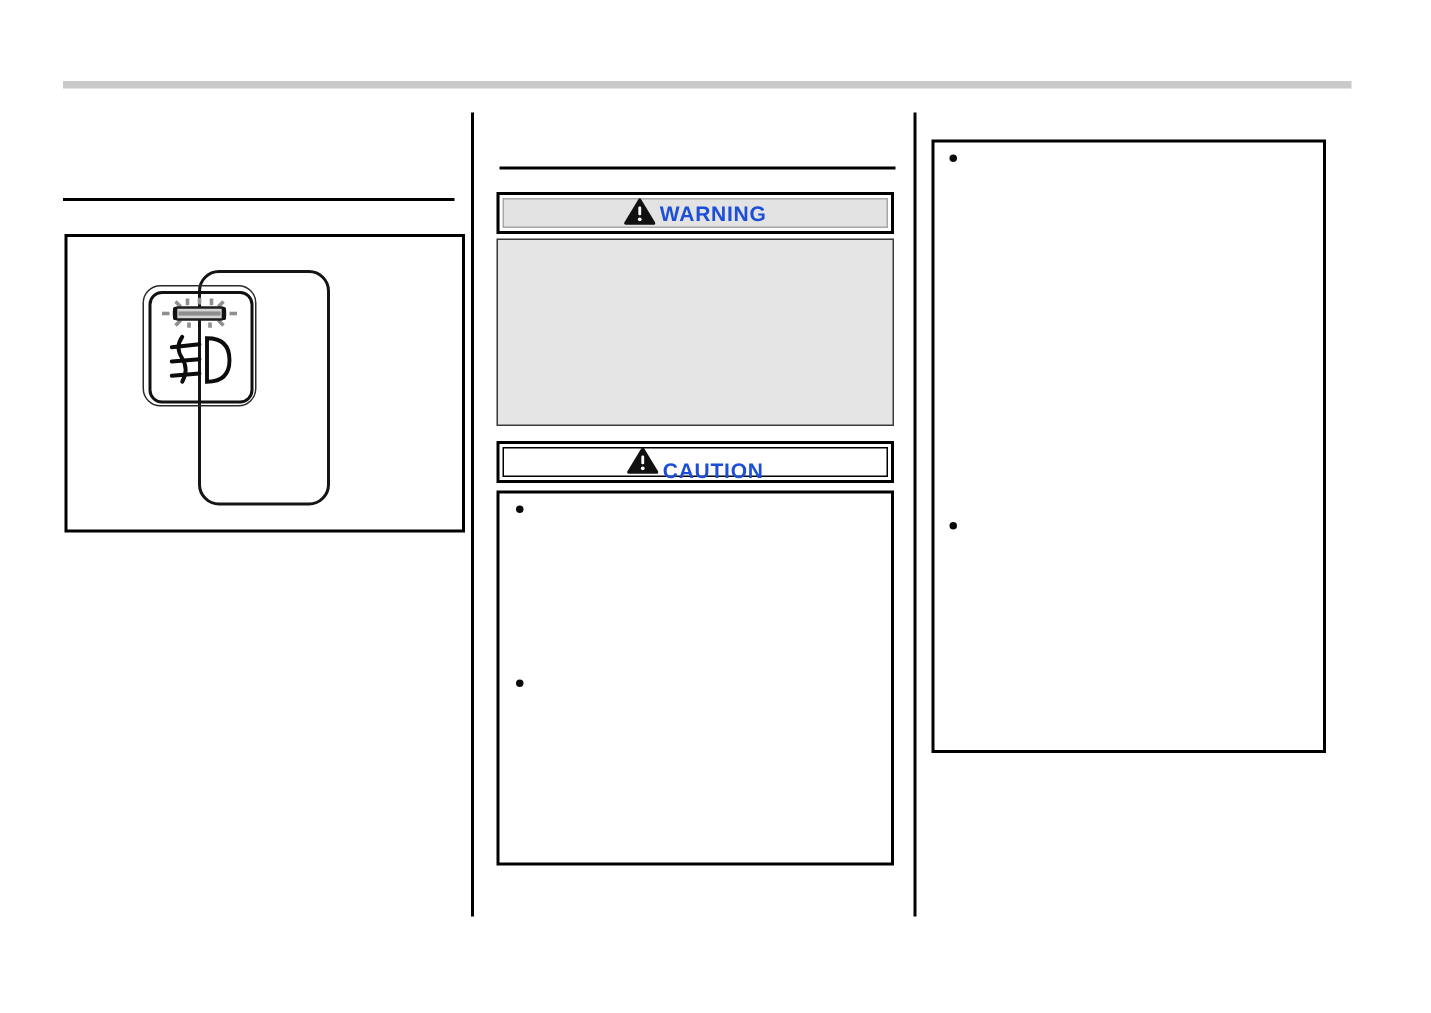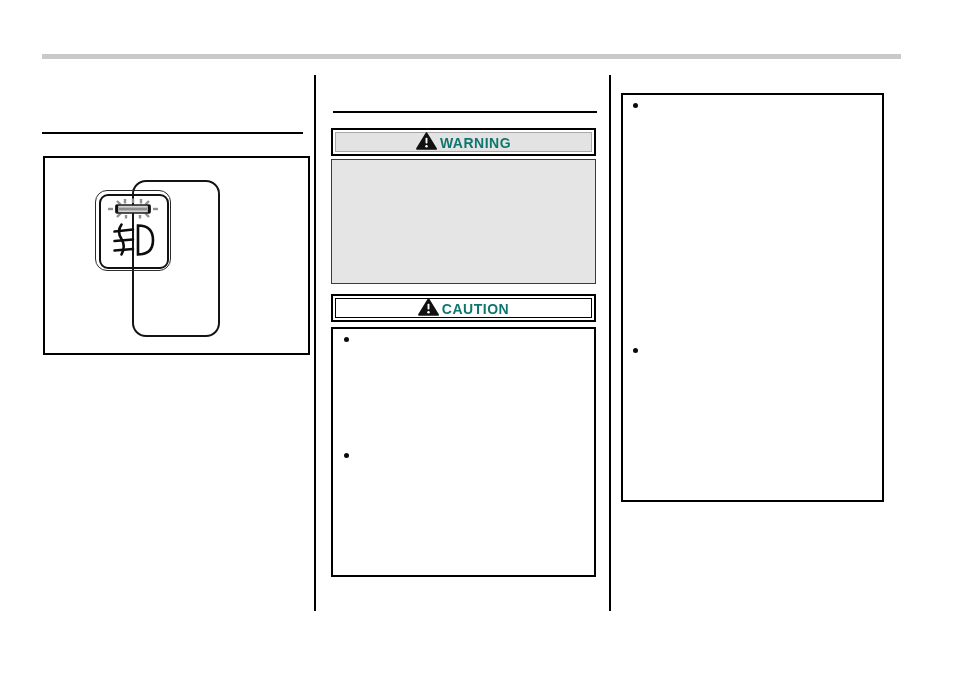--- a/index.html
+++ b/index.html
@@ -23,23 +23,23 @@
   #switch-outer{left:87px;top:22px;width:84px;height:153px;border:2px solid #141414;border-radius:14px;background:#fff;}
   #switch-face-outer{left:50px;top:32px;width:74px;height:79px;border:1.5px solid #2a2a2a;border-radius:12px;}
   #switch-face-inner{left:54px;top:36px;width:66px;height:71px;border:2px solid #111;border-radius:9px;}
   #switch-art{left:57px;top:40px;width:64px;height:64px;}
   
   .banner{
     left:331px;width:261px;height:24px;border:2px solid #000;
     display:flex;align-items:center;justify-content:center;gap:3px;
   }
   #warning-banner{top:128px;background:#e3e3e3;box-shadow:inset 0 0 0 2px #ffffff, inset 0 0 0 3px #a8a8a8;}
-  #caution-banner{top:294px;background:#ffffff;box-shadow:inset 0 0 0 2px #ffffff, inset 0 0 0 3px #000000;}
+  #caution-banner{top:294px;background:#ffffff;box-shadow:inset 0 0 0 2px #ffffff, inset 0 0 0 3px #000000;align-items:flex-end;}
   .banner-label{
-    font-size:14px;font-weight:bold;color:#0f766e;letter-spacing:0.5px;line-height:1;
+    font-size:14px;font-weight:bold;color:#1d4ed8;letter-spacing:0.5px;line-height:1;
     transform:translateY(0.5px);
   }
   .tri-icon{display:inline-block;transform:translateY(1px);}
   
   #warning-panel{left:331px;top:159px;width:263px;height:123px;background:#e5e5e5;border:1px solid #3a3a3a;}
   
   .note-box{border:2px solid #000;background:#fff;}
   #caution-box{left:331px;top:327px;width:261px;height:246px;}
   #notes-box{left:621px;top:93px;width:259px;height:405px;}
   .bullet{position:absolute;width:5px;height:5px;border-radius:50%;background:#0a0a0a;}

